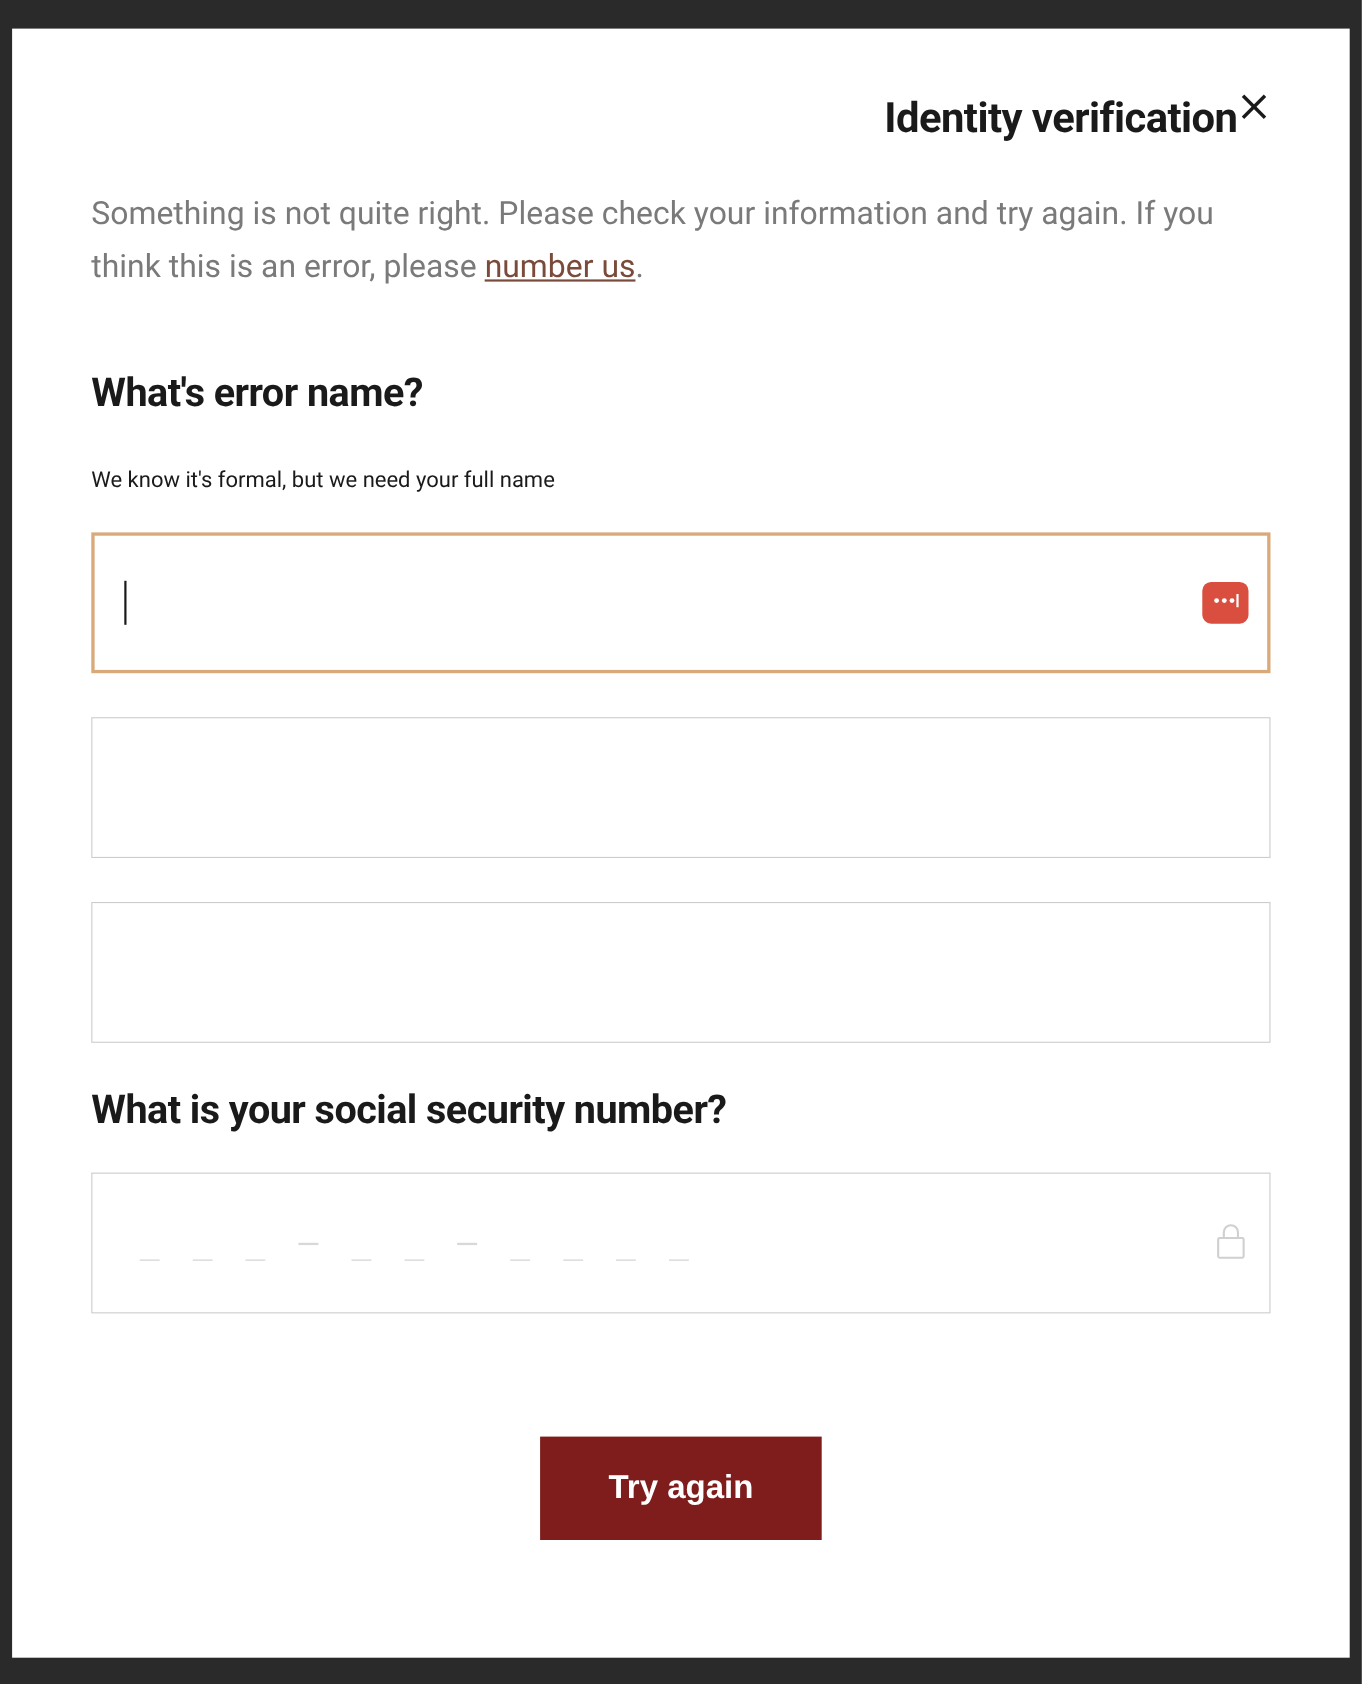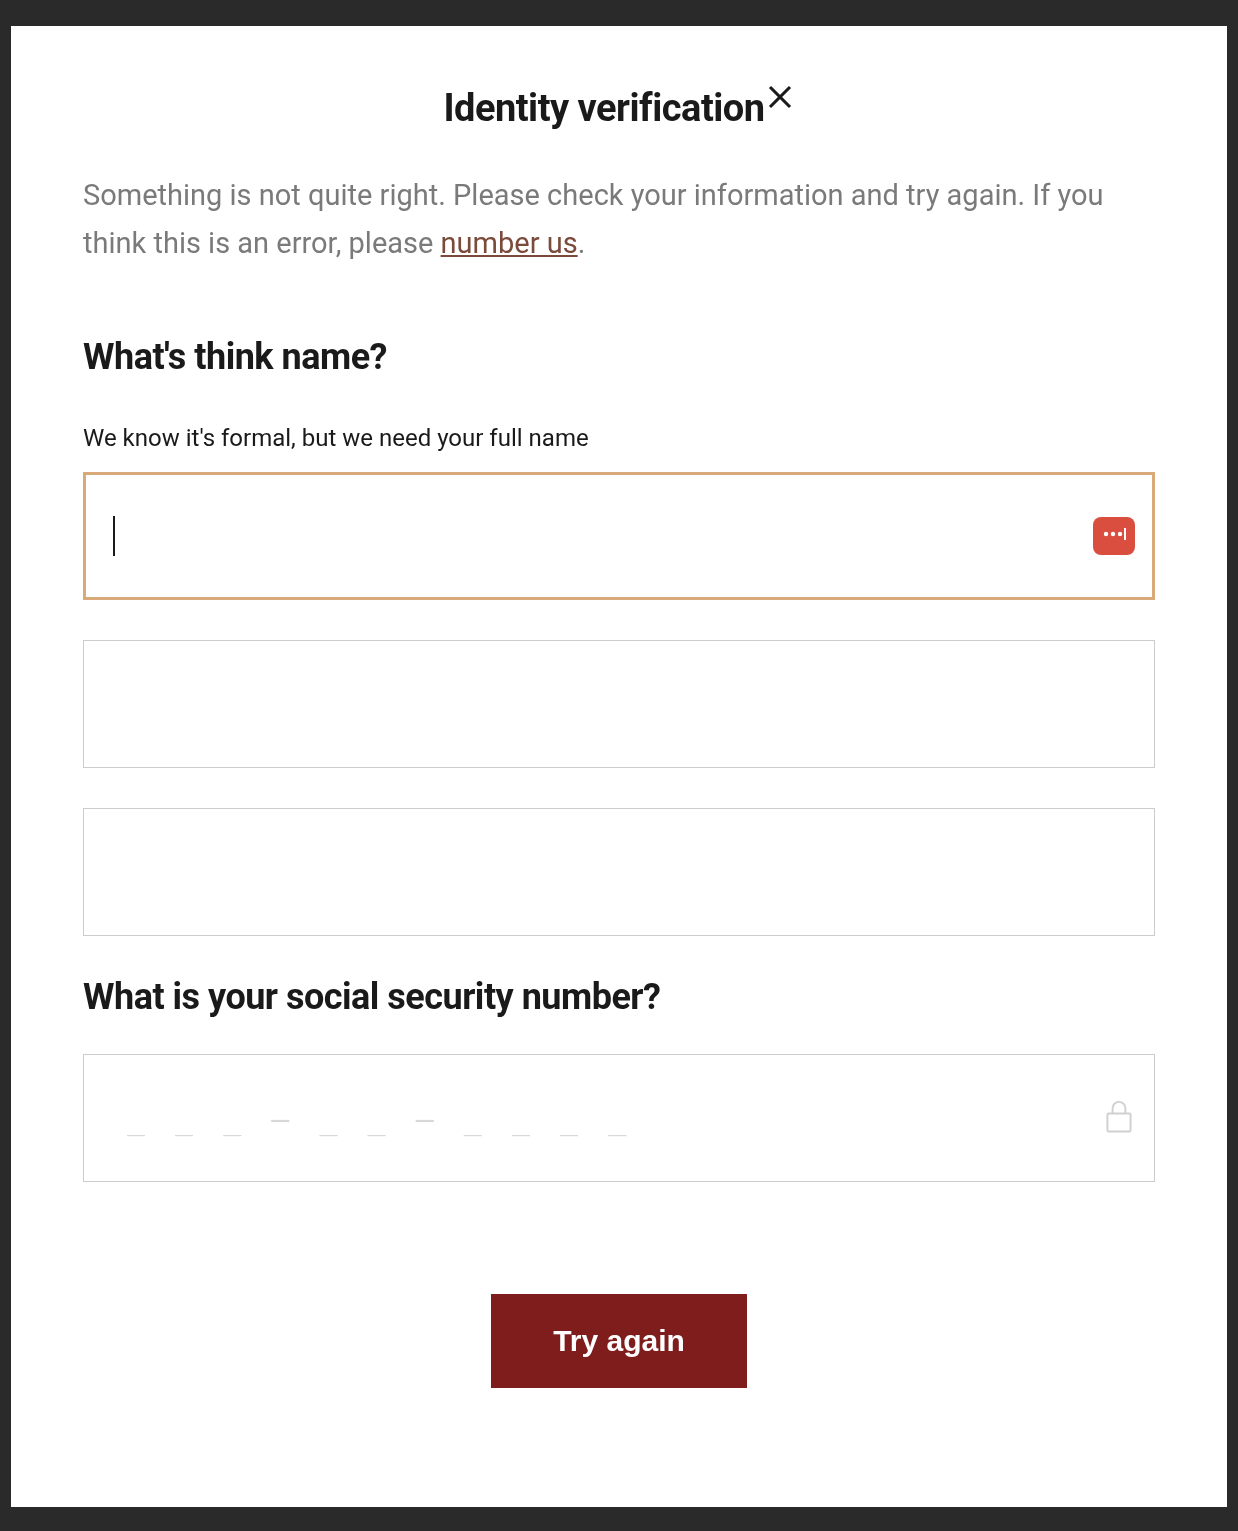--- a/index.html
+++ b/index.html
@@ -18,21 +18,21 @@
       background: #ffffff;
       position: absolute;
       top: 26px;
       left: 11px;
       right: 11px;
       bottom: 24px;
       padding: 60px 72px 70px 72px;
     }
     .modal-header {
       display: flex;
-      justify-content: center;
+      justify-content: flex-end;
       align-items: flex-start;
       margin-bottom: 42px;
     }
     .modal-title {
       font-size: 38px;
       font-weight: 700;
       color: #1a1a1a;
       letter-spacing: -0.5px;
     }
     .close-btn {
@@ -57,23 +57,23 @@
       text-decoration: underline;
     }
     .section-heading {
       font-size: 36px;
       font-weight: 700;
       color: #1a1a1a;
       margin-bottom: 46px;
       letter-spacing: -0.5px;
     }
     .section-subtext {
-      font-size: 24px;
-      color: #1a1a1a;
-      margin-bottom: 20px;
+      font-size: 20px;
+      color: #1a1a1a;
+      margin-bottom: 36px;
     }
     .input-wrapper {
       position: relative;
       margin-bottom: 40px;
     }
     .text-input {
       width: 100%;
       height: 128px;
       border: 1px solid #cccccc;
       font-size: 28px;
@@ -182,21 +182,21 @@
           <line x1="20" y1="4" x2="4" y2="20"></line>
         </svg>
       </span>
     </button>
   </div>
 
   <p class="error-message">
     <span>Something is not quite right. Please check your information and try again. If you think this is an error, please </span><a href="#">number us</a><span>.</span>
   </p>
 
-  <h2 class="section-heading">What's think name?</h2>
+  <h2 class="section-heading">What's error name?</h2>
   <p class="section-subtext">We know it's formal, but we need your full name</p>
 
   <div class="input-wrapper">
     <input type="text" class="text-input focused" value="" style="">
     <span class="cursor-bar"></span>
     <div class="input-icon">
       <div class="pwd-badge">
         <span>
           <svg viewBox="0 0 26 20">
             <circle cx="5" cy="10" r="2.2" fill="#ffffff"></circle>

